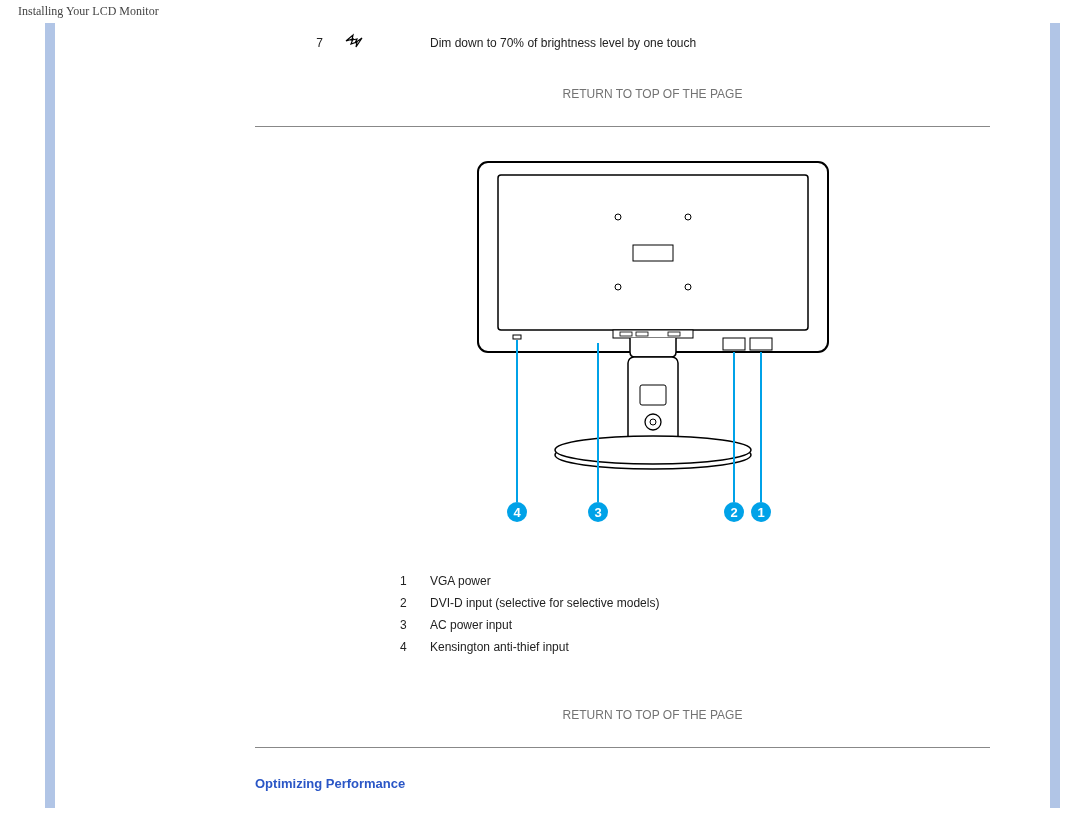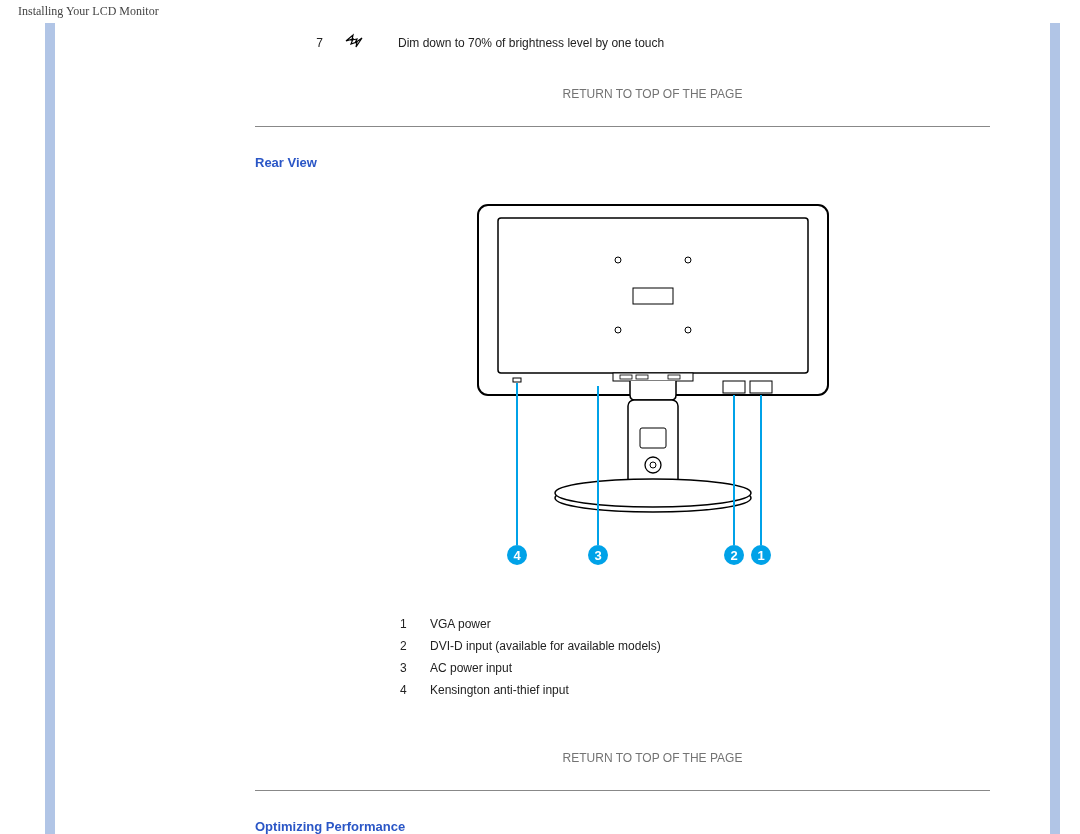--- a/index.html
+++ b/index.html
@@ -54,20 +54,21 @@
   .feature-num {
     width: 28px;
     text-align: right;
     margin-right: 20px;
   }
   .feature-icon {
     width: 55px;
   }
   .feature-desc {
     flex: 1;
+    margin-left: 32px;
   }
   .return-link {
     text-align: center;
     color: #737373;
     font-size: 12px;
     margin: 30px 0 25px 0;
     cursor: pointer;
   }
   hr.rule {
     border: none;
@@ -116,21 +117,20 @@
           <path d="M3 8 L10 2 L9 7 L14 6 L12 10 L19 5 L13 14 L14 9 L8 11 L10 6 Z" fill="none" stroke="#000" stroke-width="1.2"></path>
         </svg>
       </div>
       <div class="feature-desc">Dim down to 70% of brightness level by one touch</div>
     </div>
 
     <div class="return-link">RETURN TO TOP OF THE PAGE</div>
 
     <hr class="rule">
 
-    <div class="section-heading">Rear View</div>
 
     <div class="diagram-wrap">
       <svg width="390" height="390" viewBox="0 0 390 390">
 
         <rect x="20" y="5" width="350" height="190" rx="10" ry="10" fill="#fff" stroke="#000" stroke-width="2"></rect>
 
         <rect x="40" y="18" width="310" height="155" rx="3" ry="3" fill="#fff" stroke="#000" stroke-width="1.5"></rect>
 
         <circle cx="160" cy="60" r="3" fill="none" stroke="#000" stroke-width="1"></circle>
         <circle cx="230" cy="60" r="3" fill="none" stroke="#000" stroke-width="1"></circle>
@@ -175,21 +175,21 @@
       </svg>
     </div>
 
     <div class="connector-list">
       <div class="row">
         <div class="num">1</div>
         <div>VGA power</div>
       </div>
       <div class="row">
         <div class="num">2</div>
-        <div>DVI-D input (available for available models)</div>
+        <div>DVI-D input (selective for selective models)</div>
       </div>
       <div class="row">
         <div class="num">3</div>
         <div>AC power input</div>
       </div>
       <div class="row">
         <div class="num">4</div>
         <div>Kensington anti-thief input</div>
       </div>
     </div>

